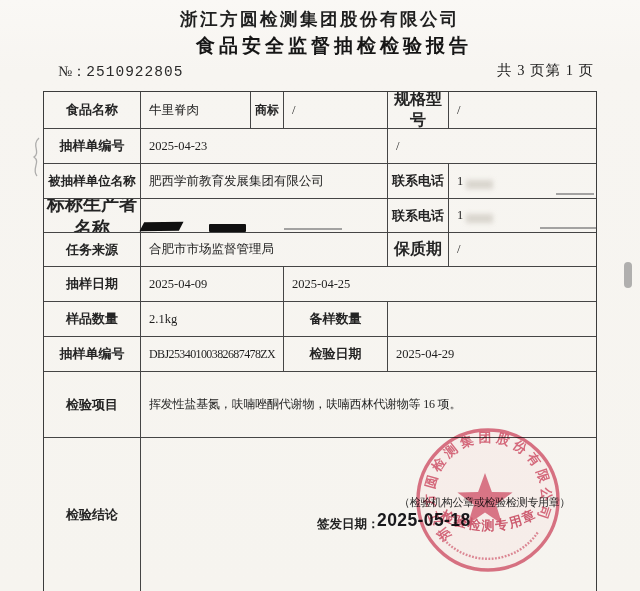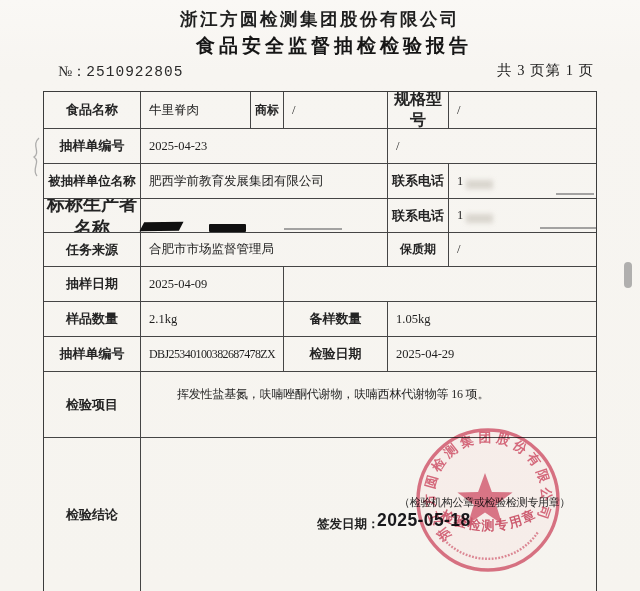--- a/index.html
+++ b/index.html
@@ -32,22 +32,22 @@
   .lab { justify-content:center; text-align:center; font-weight:600;
     font-size:13px; color:#242424; letter-spacing:0; padding:0 1px; }
   .val { padding-left:8px; font-size:12.5px; color:#1e1e1e;text-align:center; }
   .h37{height:37px}.h35{height:35px}.h34{height:34px}.h66{height:66px}.h154{height:154px}
   .w97{width:97px}.w110{width:110px}.w33{width:33px}.w104{width:104px}
   .w61{width:61px}.w143{width:143px}
   .mono-ish { font-size:12px; letter-spacing:-0.6px; }
 
   
   .items-cell { position:relative; }
-  .items-text { position:absolute; left:8px; top:14px; font-size:12px;
-    letter-spacing:-0.2px; color:#1e1e1e; width:440px;margin-left:28px; }
+  .items-text { position:absolute; left:8px; top:24px; font-size:12px;
+    letter-spacing:-0.2px; color:#1e1e1e; width:440px; }
   .concl-cell { position:relative; }
   .concl-text { position:absolute; left:7px; top:5px; width:452px;
     font-size:12px; line-height:18.5px; letter-spacing:-0.5px; color:#1c1c1c; }
   .seal-note { position:absolute; left:242px; top:57px; font-size:11px;
     color:#2a2a2a; letter-spacing:-0.3px;margin-left:16px; }
   .issue-label { position:absolute; left:176px; top:78px; font-size:12.5px;
     font-weight:600; color:#222; }
   .issue-date { position:absolute; left:236px; top:72px; font-size:17.5px;
     font-weight:bold; font-family:"Liberation Sans","DejaVu Sans",sans-serif;
     color:#19191c; letter-spacing:0.4px; }
@@ -108,34 +108,34 @@
     <div class="row h34">
       <div class="c lab w97" style="font-size:18px">标称生产者名称</div>
       <div class="c val" style="width:247px"></div>
       <div class="c lab w61">联系电话</div>
       <div class="c val last">1</div>
     </div>
 
     <div class="row h34">
       <div class="c lab w97">任务来源</div>
       <div class="c val" style="width:247px">合肥市市场监督管理局</div>
-      <div class="c lab w61" style="font-size:12px">保质期</div>
+      <div class="c lab w61" style="font-size:16px">保质期</div>
       <div class="c val last">/</div>
     </div>
 
     <div class="row h35">
       <div class="c lab w97">抽样日期</div>
       <div class="c val w143">2025-04-09</div>
+      <div class="c val last">2025-04-25</div>
     </div>
 
     <div class="row h35">
       <div class="c lab w97">样品数量</div>
       <div class="c val w143">2.1kg</div>
       <div class="c lab w104">备样数量</div>
-      <div class="c val last">1.05kg</div>
     </div>
 
     <div class="row h35">
       <div class="c lab w97">抽样单编号</div>
       <div class="c val w143 mono-ish">DBJ25340100382687478ZX</div>
       <div class="c lab w104">检验日期</div>
       <div class="c val last">2025-04-29</div>
     </div>
 
     <div class="row h66">

